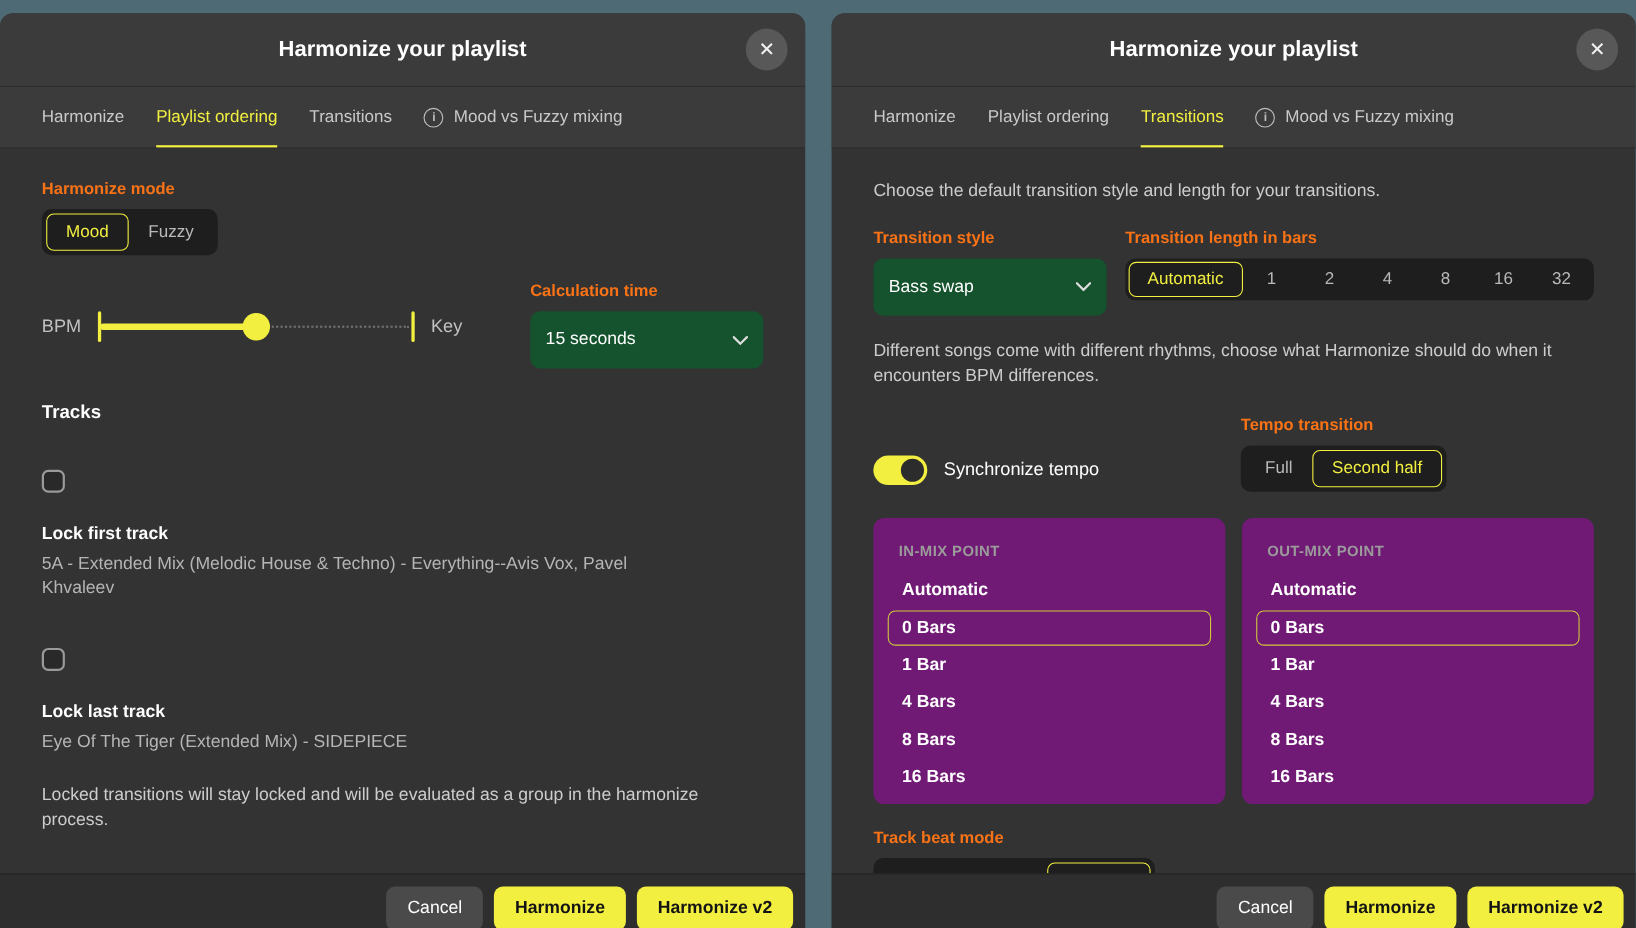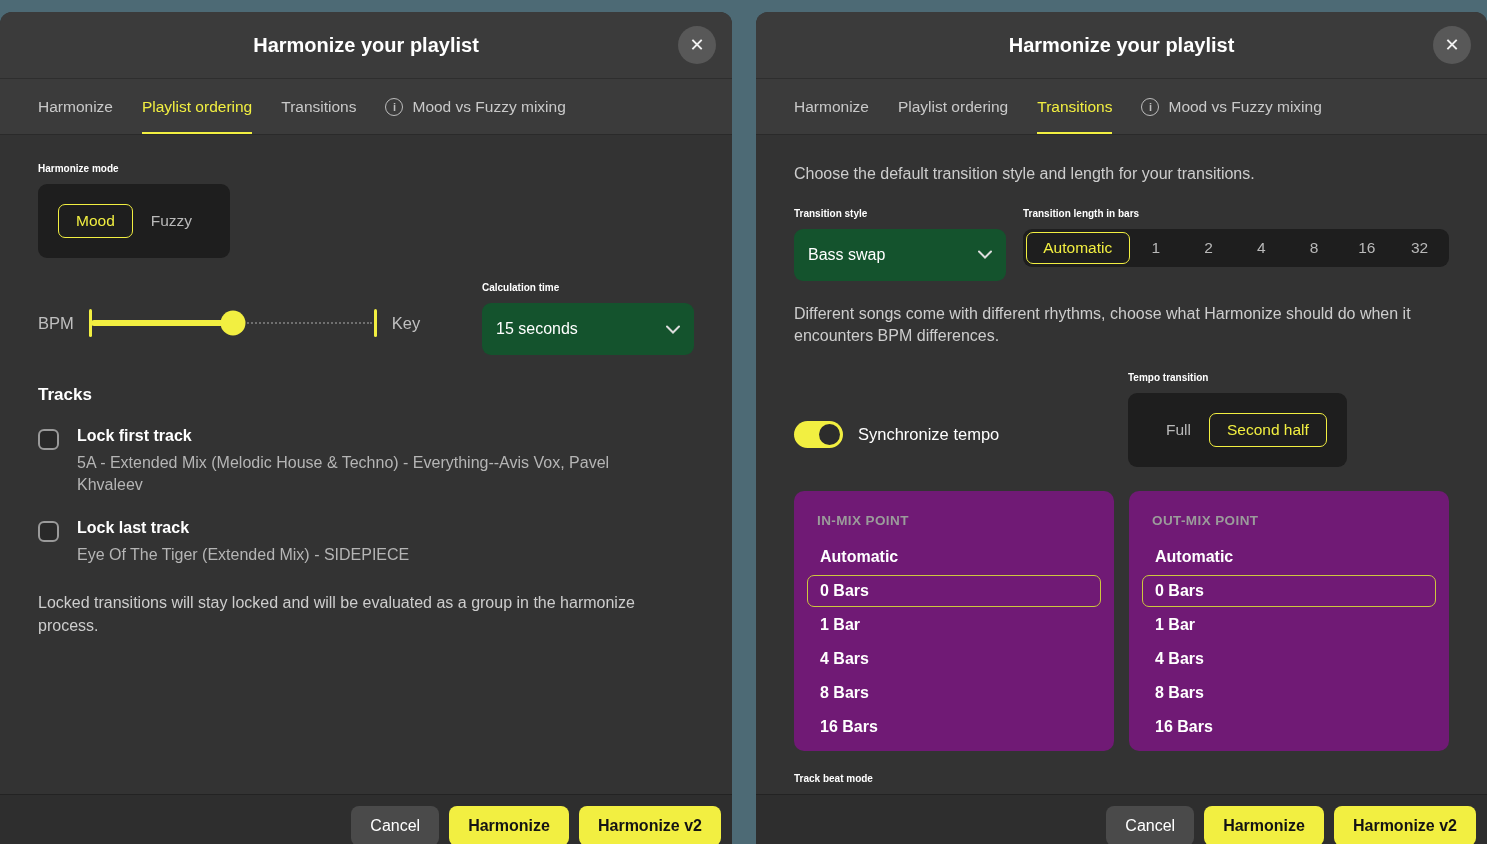--- a/index.html
+++ b/index.html
@@ -44,25 +44,25 @@
   }
   .tab.active { color:#f2ef41; border-bottom-color:#f2ef41; }
   .info-circle {
     width:18px; height:18px; border:1.5px solid #bdbdbd; border-radius:50%;
     display:flex; align-items:center; justify-content:center;
     font-size:11px; color:#bdbdbd; font-weight:bold;
   }
 
   
   .dlg-body { flex:1; padding:28px 38px; color:#cfcfcf; font-size:16px; overflow:hidden; }
-  .field-label { color:#ffffff; font-weight:bold; font-size:10px; margin-bottom:10px; }
+  .field-label { color:#f97316; font-weight:bold; font-size:15px; margin-bottom:10px; }
   .para { color:#cdcdcd; line-height:1.42; }
 
   
-  .seg { display:inline-flex; background:#1e1e1e; border-radius:9px; padding:20px; }
+  .seg { display:inline-flex; background:#1e1e1e; border-radius:9px; padding:4px; }
   .seg-opt {
     padding:7px 17px; border-radius:7px; border:1.5px solid transparent;
     color:#b9b9b9; font-size:15.5px; cursor:pointer; white-space:nowrap;
   }
   .seg-opt.selected { border-color:#f2ef41; color:#f2ef41; }
 
   
   .slider-calc-row { display:flex; align-items:flex-start; margin-top:24px; }
   .slider-group { display:flex; align-items:center; gap:15px; margin-top:26px; }
   .slider-side-label { color:#c0c0c0; font-size:16.5px; }
@@ -86,21 +86,21 @@
     background:#14532d; border-radius:9px; height:52px;
     display:flex; align-items:center; justify-content:space-between;
     padding:0 14px; color:#ffffff; font-size:16px; cursor:pointer;
   }
   .chev { width:14px; height:9px; flex:0 0 auto; }
   .tolerance { margin-top:14px; color:#e6e6e6; font-size:16.5px; }
   .tolerance .val { color:#f2ef41; }
 
   
   .tracks-heading { color:#ffffff; font-weight:bold; font-size:17px; margin-top:30px; }
-  .track-item { display:flex; gap:18px; margin-top:22px; }
+  .track-item { display:flex; gap:29px; margin-top:40px;flex-direction:column; }
   .checkbox {
     width:21px; height:21px; border:2px solid #9a9a9a; border-radius:6px;
     background:rgba(0,0,0,0.18); flex:0 0 auto; margin-top:2px; cursor:pointer;
   }
   .track-label { color:#ffffff; font-weight:bold; font-size:16px; }
   .track-desc { color:#b5b5b5; margin-top:7px; line-height:1.4; max-width:565px; }
   .note { margin-top:26px; color:#cdcdcd; line-height:1.42; }
 
   
   .dlg-footer {

